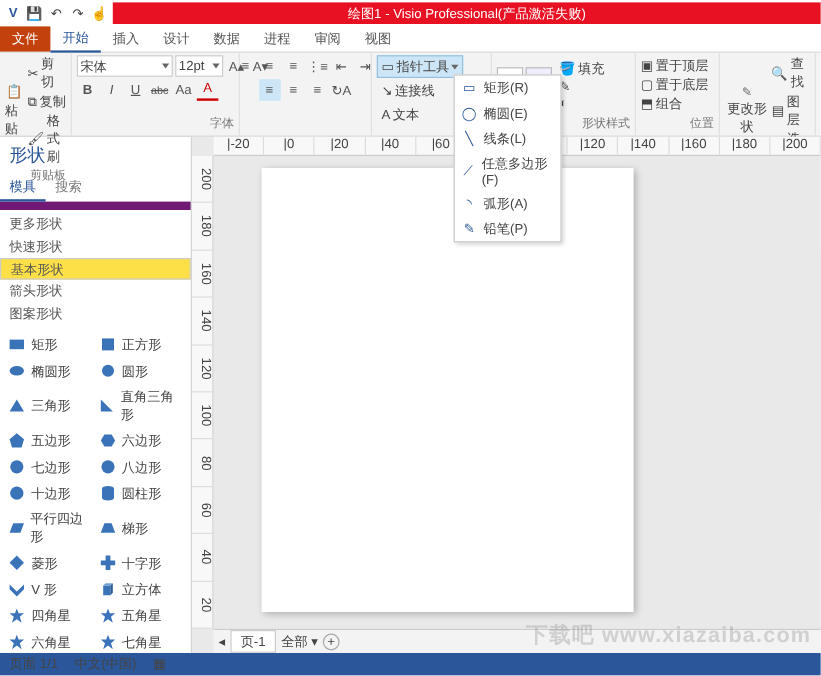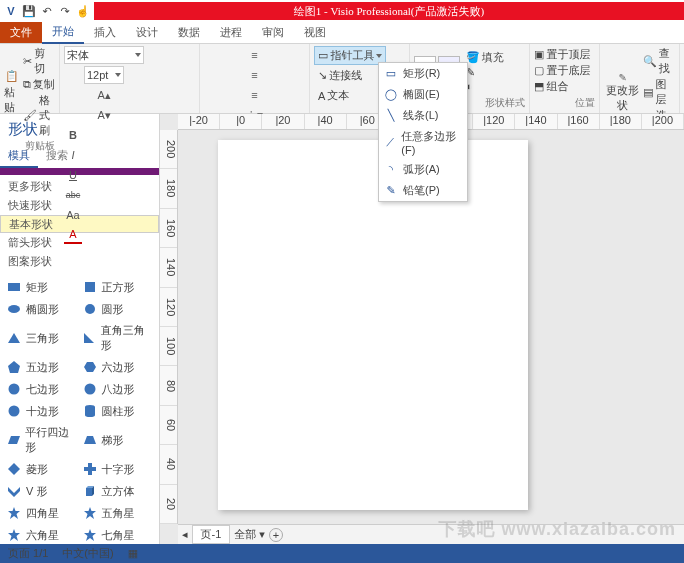--- a/index.html
+++ b/index.html
@@ -1,34 +1,34 @@
 <!DOCTYPE html>
 <html><head>
 <meta charset="utf-8">
 <style>
 *{box-sizing:border-box;margin:0;padding:0;font-family:"Microsoft YaHei","Segoe UI",sans-serif;font-size:11px;color:#444;}
 body{background:#fff;width:684px;height:563px;overflow:hidden;position:relative;}
 .titlebar{height:22px;background:#fff;display:flex;align-items:center;}
 .titlebar .left{display:flex;gap:4px;padding:0 4px;align-items:center;}
 .titlebar .icon{width:14px;height:14px;display:flex;align-items:center;justify-content:center;}
-.red-strip{flex:1;height:18px;background:#e81123;color:#fff;display:flex;align-items:center;justify-content:center;font-size:11px;font-family:Liberation Serif, serif;}
+.red-strip{flex:1;height:18px;background:#e81123;color:#fff;display:flex;align-items:center;justify-content:center;font-size:11px;}
 .tabs{height:22px;display:flex;align-items:flex-end;background:#fff;border-bottom:1px solid #d4d4d4;}
 .tab{padding:3px 10px;font-size:11px;color:#555;cursor:pointer;}
 .tab.file{background:#c2410c;color:#fff;}
 .tab.active{color:#2b579a;border-bottom:2px solid #2b579a;margin-bottom:-1px;}
 .ribbon{height:70px;background:#f3f3f3;border-bottom:1px solid #d4d4d4;display:flex;position:relative;}
 .group{border-right:1px solid #e0e0e0;display:flex;flex-direction:column;justify-content:space-between;padding:2px 4px;}
 .group-label{text-align:right;font-size:10px;color:#777;padding:1px 0;}
 .group-body{flex:1;display:flex;align-items:center;gap:2px;}
 .clipb{width:60px;}
 .clipb .paste{width:26px;height:46px;display:flex;flex-direction:column;align-items:center;justify-content:center;color:#aaa;font-size:10px;gap:2px;}
 .clipb .mini{display:flex;flex-direction:column;gap:1px;font-size:10px;color:#aaa;}
 .clipb .mini span{display:flex;align-items:center;gap:2px;}
 .font{width:140px;}
-.fontrow{display:flex;gap:2px;align-items:center;flex-direction:column;}
+.fontrow{display:flex;gap:2px;align-items:center;}
 .sel{border:1px solid #ccc;background:#fff;height:18px;font-size:11px;padding:0 2px;display:flex;align-items:center;justify-content:space-between;}
 .sel.fn{width:80px;}.sel.sz{width:40px;}
 .btn{width:18px;height:18px;display:flex;align-items:center;justify-content:center;color:#555;}
 .para{width:110px;}
 .tools{width:100px;}
 .toolbtn{border:1px solid transparent;padding:1px 3px;display:flex;align-items:center;gap:2px;}
 .toolbtn.sel2{background:#cde6f7;border-color:#92c0e0;}
 .shapestyle{width:120px;}
 .arrange{width:70px;}
 .edit{width:80px;}
@@ -38,21 +38,21 @@
 .dropdown .item{padding:3px 6px;display:flex;align-items:center;gap:6px;font-size:11px;}
 .dd-icon{width:12px;height:12px;display:flex;align-items:center;justify-content:center;color:#2b579a;}
 .workspace{display:flex;height:430px;}
 .sidebar{width:160px;background:#fff;border-right:1px solid #d4d4d4;overflow:hidden;}
 .sb-title{color:#2b579a;font-size:15px;padding:6px 8px;}
 .sb-tabs{display:flex;border-bottom:7px solid #701a75;font-size:11px;}
 .sb-tab{padding:3px 8px;color:#777;}
 .sb-tab.active{border-bottom:2px solid #2b579a;color:#2b579a;}
 .sb-list{padding:2px 0;}
 .sb-item{padding:2px 8px;font-size:11px;color:#555;}
-.sb-item.sel{background:#fef9c3;text-align:center;}
+.sb-item.sel{background:#fde047;text-align:center;}
 .shapes-grid{display:grid;grid-template-columns:1fr 1fr;gap:2px 4px;padding:4px 6px;}
 .shape{display:flex;align-items:center;gap:4px;font-size:11px;color:#444;padding:2px 0;}
 .sh-icon{width:16px;height:16px;display:flex;align-items:center;justify-content:center;}
 .sh-icon svg{width:14px;height:14px;}
 .canvas-area{flex:1;position:relative;background:#e9e9e9;}
 .ruler-h{position:absolute;left:18px;right:0;top:0;height:16px;background:#f8f8f8;border-bottom:1px solid #ccc;display:flex;font-size:8px;color:#888;overflow:hidden;}
 .ruler-h span{width:45px;text-align:center;border-right:1px solid #ddd;}
 .ruler-v{position:absolute;left:0;top:16px;bottom:20px;width:18px;background:#f8f8f8;border-right:1px solid #ccc;display:flex;flex-direction:column;font-size:8px;color:#888;}
 .ruler-v span{height:40px;writing-mode:vertical-rl;text-align:center;border-bottom:1px solid #ddd;}
 .canvas{position:absolute;left:18px;top:16px;right:0;bottom:20px;background:#e9e9e9;overflow:hidden;}

